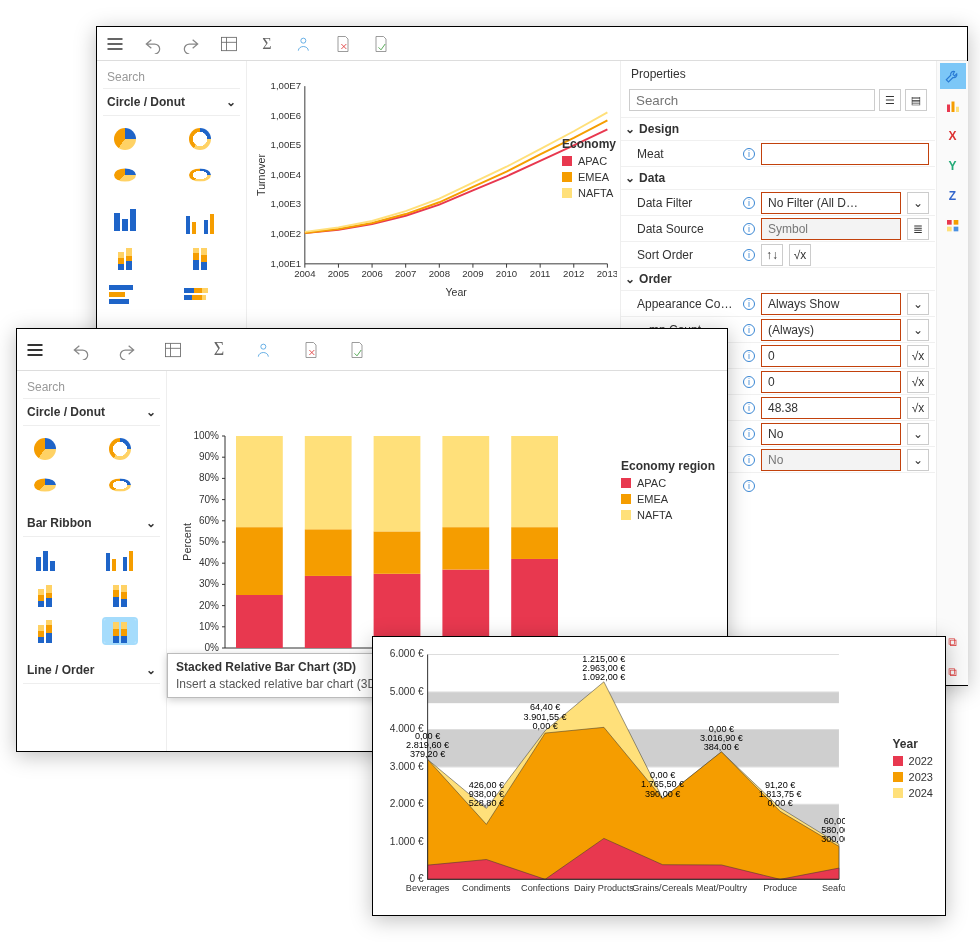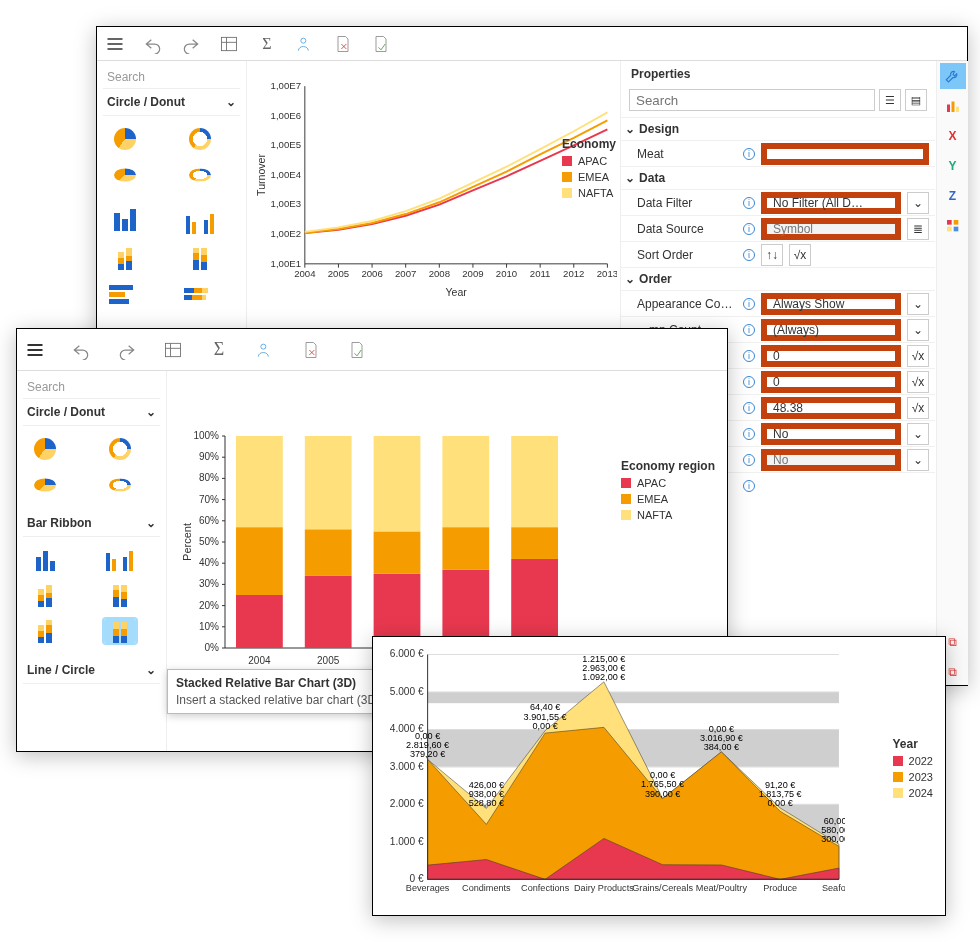--- a/index.html
+++ b/index.html
@@ -32,26 +32,26 @@
   
   .chart-area{ position:absolute; left:155px; top:42px; right:320px; bottom:8px; }
   .axis-label{ font-size:11px; fill:#333; }
   .tick{ font-size:10px; fill:#333; font-family:inherit;}
   .legend-title{ font-weight:600; font-size:12px; }
   .legend-item{ font-size:11px; display:flex; align-items:center; gap:6px; margin-top:4px;}
   .swatch{ width:10px;height:10px; display:inline-block; }
 
   
   .prop-panel{ position:absolute; right:0; top:34px; bottom:0; width:315px; border-left:1px solid #eee; background:#fff; font-size:12px; }
-  .prop-panel .title{ padding:6px 10px 2px; font-weight:700; }
+  .prop-panel .title{ padding:6px 10px 2px; font-weight:400; }
   .prop-panel .desc{ padding:0 10px 8px; color:#666; font-size:11px; line-height:1.3;}
   .prop-row{ display:flex; align-items:center; height:26px; padding:0 6px 0 16px; border-top:1px solid #f0f0f0; gap:6px;}
   .prop-row .label{ flex:0 0 100px; white-space:nowrap; overflow:hidden; text-overflow:ellipsis; }
   .prop-row .info{ width:12px;height:12px;border:1px solid #3a87d4;color:#3a87d4;border-radius:50%; font-size:9px; display:flex;align-items:center;justify-content:center; cursor:help;}
-  .prop-row .value{ flex:1; height:22px; border:6px solid #c2410c; display:flex; align-items:center; padding:0 6px; background:#fff; min-width:0;}
+  .prop-row .value{ flex:1; height:22px; border:1px solid #c2410c; display:flex; align-items:center; padding:0 6px; background:#fff; min-width:0;}
   .prop-row .value.ro{ background:#f3f3f3; color:#777;}
   .prop-row .dd{ width:22px;height:22px;border:1px solid #ccc;display:flex;align-items:center;justify-content:center;cursor:pointer;}
   .section-row{ display:flex; align-items:center; padding:4px 6px 4px 4px; font-weight:600; border-top:1px solid #f0f0f0; gap:4px; cursor:pointer;}
   .prop-search{ display:flex; gap:4px; padding:6px 8px;}
   .prop-search input{ flex:1; height:22px; border:1px solid #ccc; padding:0 6px; font-family:inherit;}
   .mini-btn{ width:22px;height:22px;border:1px solid #ccc;display:flex;align-items:center;justify-content:center;cursor:pointer;font-size:11px;}
 
   
   .right-strip{ position:absolute; right:-1px; top:34px; bottom:0; width:32px; background:#fafafa;border-left:1px solid #eee; display:flex; flex-direction:column; align-items:center; padding-top:2px; gap:4px;}
   .right-strip .ri{ width:26px;height:26px; display:flex;align-items:center;justify-content:center; cursor:pointer;}
@@ -491,21 +491,21 @@
               <span class="b1" style="width:6px;height:7px"></span>
             </span>
         <span style="display:inline-flex;flex-direction:column;">
               <span class="b3" style="width:6px;height:7px"></span>
               <span class="b2" style="width:6px;height:7px"></span>
               <span class="b1" style="width:6px;height:7px"></span>
             </span>
       </div>
     </div>
     <div class="cat-head">
-      <span>Line / Circle</span>
+      <span>Line / Order</span>
           <span class="chev">⌄</span>
     </div>
   </div>
 
   <div style="position:absolute; left:160px; top:50px; right:150px; bottom:14px;">
     <svg id="chart-stack" width="100%" height="100%" viewBox="0 0 400 260">
           <line x1="48" y1="8" x2="48" y2="220" stroke="#333"></line>
           <line x1="48" y1="220" x2="392" y2="220" stroke="#333"></line>
           <text class="tick" x="42" y="223" text-anchor="end">0%</text>
           <line x1="45" y1="220" x2="48" y2="220" stroke="#333"></line>
@@ -562,21 +562,21 @@
      <div class="legend-item">
           <span class="swatch" style="background:#f59d00"></span>
           <span>EMEA</span>
         </div>
      <div class="legend-item">
           <span class="swatch" style="background:#ffe07a"></span>
           <span>NAFTA</span>
         </div>
   </div>
 
-  <div class="tooltip" style="top:340px;">
+  <div class="tooltip" style="top:324px;">
     <div class="ttl">Stacked Relative Bar Chart (3D)</div>
     <div class="desc">Insert a stacked relative bar chart (3D).</div>
   </div>
 </div>
 
 <div class="window" style="left:372px; top:636px; width:574px; height:280px; z-index:3;">
   <div style="position:absolute; inset:6px 100px 6px 6px;">
     <svg id="chart-area" width="100%" height="100%" viewBox="0 0 460 260">
           <rect class="hatched" x="48" y="158" width="406" height="37.74000000000001"></rect>
           <rect class="hatched" x="48" y="84" width="406" height="37"></rect>

